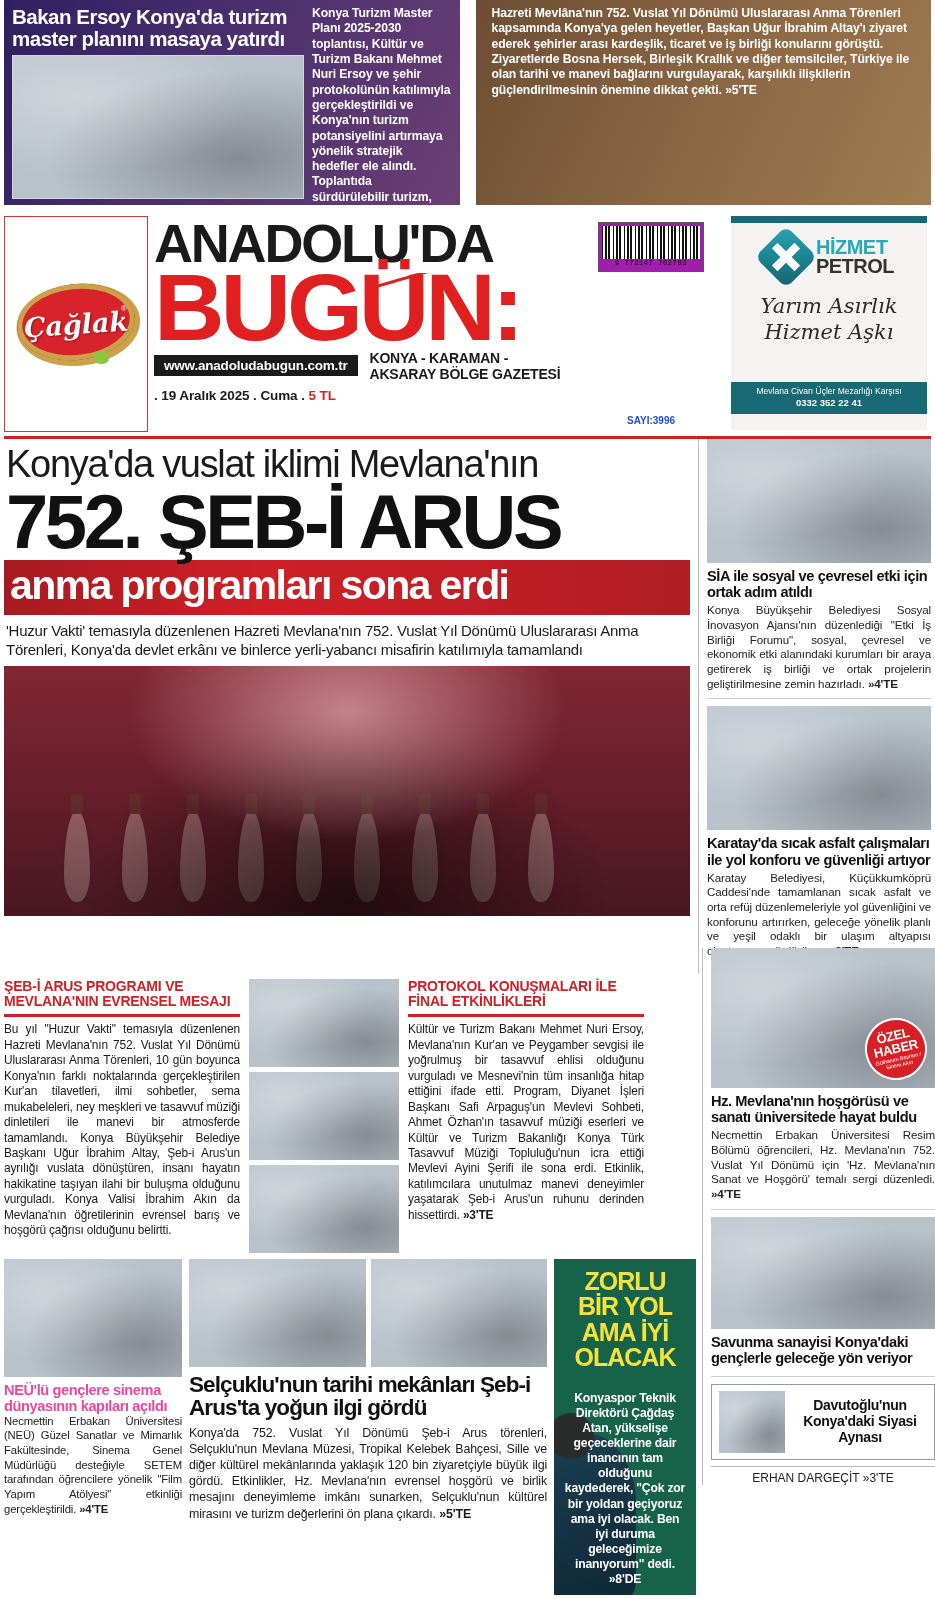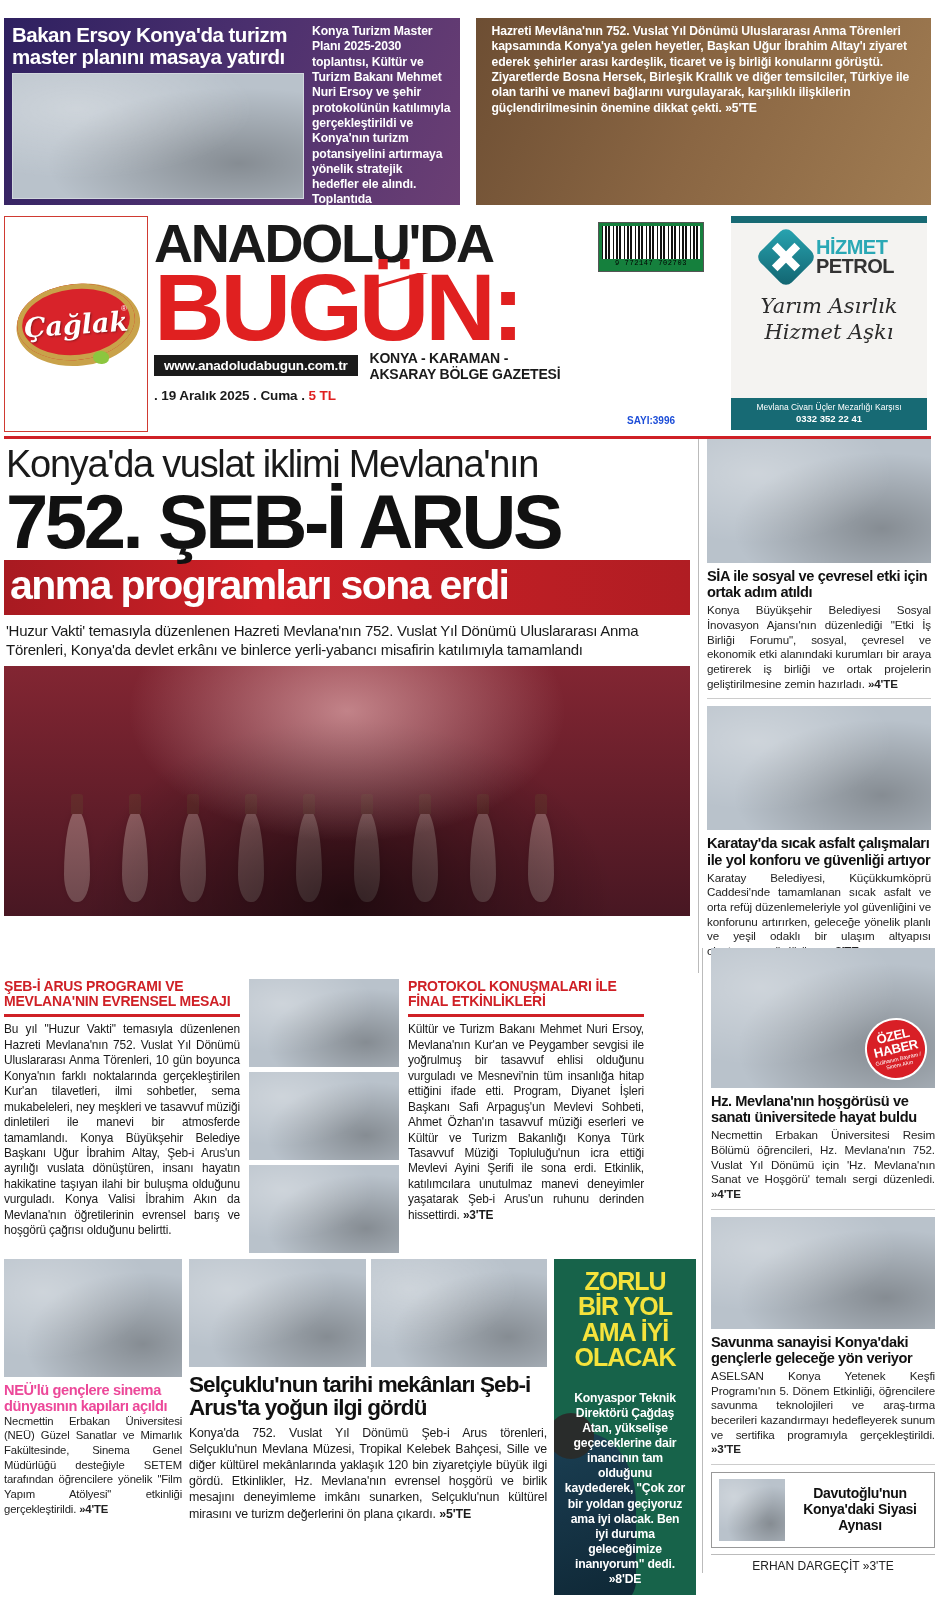--- a/index.html
+++ b/index.html
@@ -15,21 +15,21 @@
   
   .photo { position:relative; overflow:hidden; background:#b9c2cb; }
   .photo::after{
     content:""; position:absolute; inset:0;
     background:
       radial-gradient(ellipse at 22% 28%, rgba(255,255,255,.30), transparent 55%),
       radial-gradient(ellipse at 78% 72%, rgba(0,0,0,.28), transparent 60%);
   }
 
   
-  .teaser-strip{ display:flex; gap:16px; padding:18px 4px 3px 4px; height:208px; }
+  .teaser-strip{ display:flex; gap:16px; padding:0 4px 3px 4px; height:208px; }
   .teaser{ flex:1; display:flex; position:relative; padding:6px 8px 6px 8px; }
   .teaser.purple{ background:linear-gradient(115deg,#2e2060 0%,#4a2f6e 45%,#6b3f74 100%); }
   .teaser.brown{ background:linear-gradient(115deg,#6d4e33 0%,#8a6643 50%,#a07c52 100%); }
   .teaser-left{ flex:0 0 292px; display:flex; flex-direction:column; }
   .teaser-title{
     color:#fff; font-weight:bold; font-size:20.5px; line-height:1.07;
     letter-spacing:-.5px; margin-bottom:5px;
   }
   .teaser-photo{ flex:1; border:1px solid rgba(255,255,255,.35); }
   .teaser-body{
@@ -82,21 +82,21 @@
   .url-chip{
     background:#1a1a1a; color:#fff; font-weight:bold; font-size:13.5px;
     padding:3px 10px; letter-spacing:-.2px;
   }
   .region{ font-weight:bold; font-size:14px; color:#1a1a1a; letter-spacing:-.2px; }
   .date-row{ margin-top:6px; font-weight:bold; font-size:13.5px; color:#1a1a1a; letter-spacing:-.1px; }
   .date-row .price{ color:#e02020; }
 
   .meta-col{ flex:0 0 148px; display:flex; flex-direction:column; align-items:center; padding-top:14px; }
   .barcode{
-    width:106px; height:50px; border:1px solid #555; background:#15803d; padding:3px 3px 0 3px;
+    width:106px; height:50px; border:1px solid #555; background:#a21caf; padding:3px 3px 0 3px;
   }
   .barcode .bars{
     height:33px;
     background:repeating-linear-gradient(90deg,#111 0 1px,#fff 1px 3px,#111 3px 5px,#fff 5px 6px,#111 6px 8px,#fff 8px 11px);
   }
   .barcode .num{ font-size:7px; text-align:center; letter-spacing:.6px; font-family:"Liberation Mono", monospace; }
   .sayi{ margin-top:auto; color:#1d4ed8; font-weight:bold; font-size:10px; padding-bottom:10px; }
 
   .ad-petrol{
     flex:0 0 196px; margin:8px 4px 6px 0; background:#f4f3f1; position:relative;
@@ -112,21 +112,21 @@
   }
   .hp-diamond::before{ left:18px; top:6px; width:8px; height:32px; }
   .hp-diamond::after{ left:6px; top:18px; width:32px; height:8px; }
   .hp-text-1{ color:#2aa8b5; font-weight:bold; font-size:20px; line-height:.95; letter-spacing:-.5px; }
   .hp-text-2{ color:#333; font-weight:bold; font-size:20px; line-height:.95; letter-spacing:-.5px; }
   .hp-script{
     font-family:"DejaVu Serif", serif; font-style:italic; font-size:21px; color:#2b2b2b;
     text-align:center; line-height:1.25; margin-top:14px;
   }
   .hp-foot{
-    position:absolute; left:0; right:0; bottom:0; background:#176a74; color:#fff;
+    position:absolute; left:0; right:0; bottom:16px; background:#176a74; color:#fff;
     font-size:8.5px; text-align:center; padding:4px 2px 5px 2px; line-height:1.3;
   }
   .hp-foot b{ font-size:9.5px; }
 
   
   .main-wrap{ display:flex; padding:0 4px; gap:8px; }
   .main-left{ flex:1 1 auto; width:690px; }
   .kicker{
     font-size:38px; line-height:1.04; color:#1a1a1a; letter-spacing:-1.3px;
     padding:6px 0 0 2px; white-space:nowrap;
@@ -388,24 +388,20 @@
       <div class="rail-h">Hz. Mevlana'nın hoşgörüsü ve sanatı üniversitede hayat buldu</div>
       <div class="rail-p">
         <span>Necmettin Erbakan Üniversitesi Resim Bölümü öğrencileri, Hz. Mevlana'nın 752. Vuslat Yıl Dönümü için 'Hz. Mevlana'nın Sanat ve Hoşgörü' temalı sergi düzenledi.</span>
         <b>»4'TE</b>
       </div>
     </div>
 
     <div class="rail-item">
       <div class="photo rail-photo" style="height:112px"></div>
       <div class="rail-h">Savunma sanayisi Konya'daki gençlerle geleceğe yön veriyor</div>
-      <div class="rail-p">
-        <span>ASELSAN Konya Yetenek Keşfi Programı'nın 5. Dönem Etkinliği, öğrencilere savunma teknolojileri ve araş-tırma becerileri kazandırmayı hedefleyerek sunum ve sertifika programıyla gerçekleştirildi.</span>
-        <b>»3'TE</b>
-      </div>
     </div>
 
     <div class="col-box">
       <div class="photo col-photo"></div>
       <div class="col-h">Davutoğlu'nun Konya'daki Siyasi Aynası</div>
     </div>
     <div class="col-by">
       <span>ERHAN DARGEÇİT</span>
       <b>»3'TE</b>
     </div>

